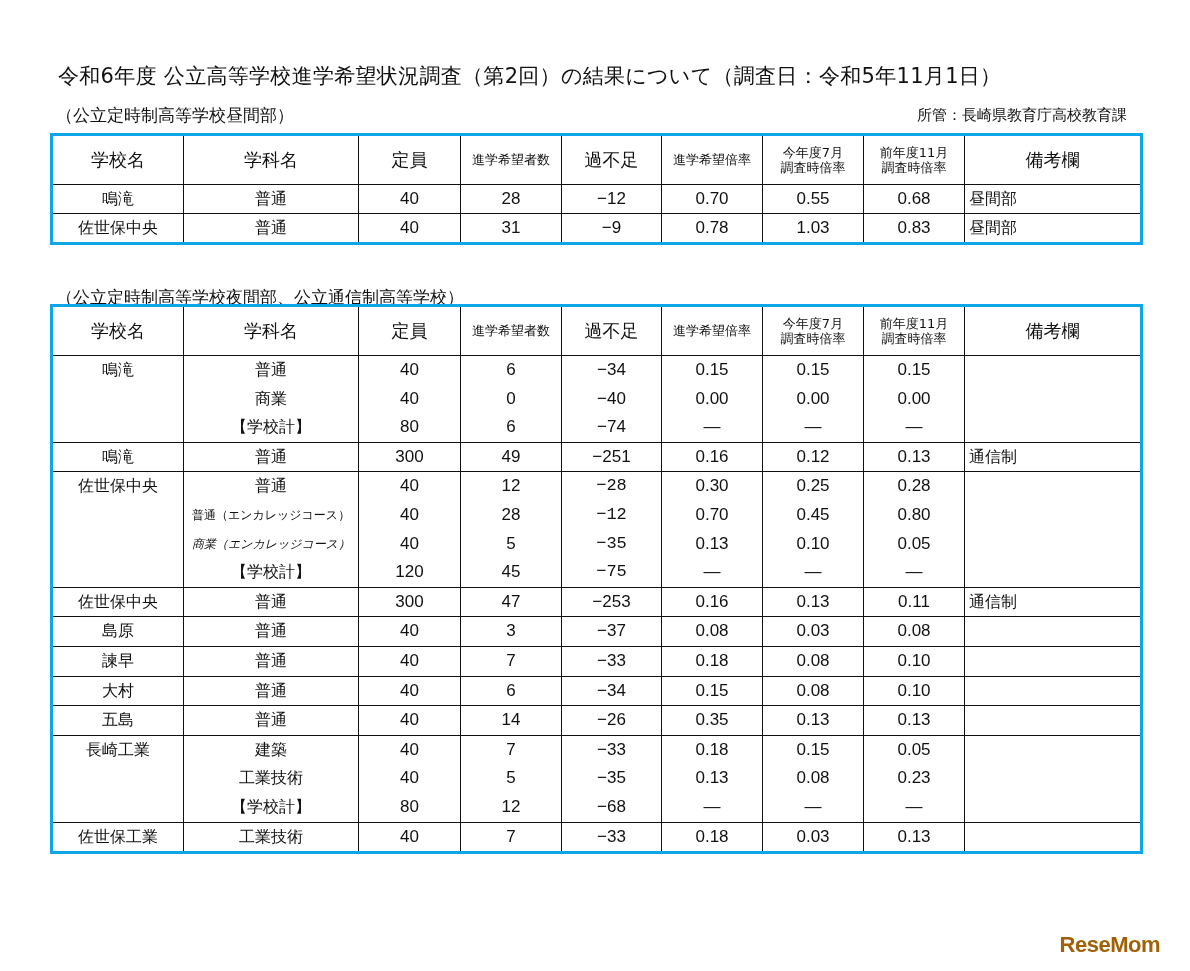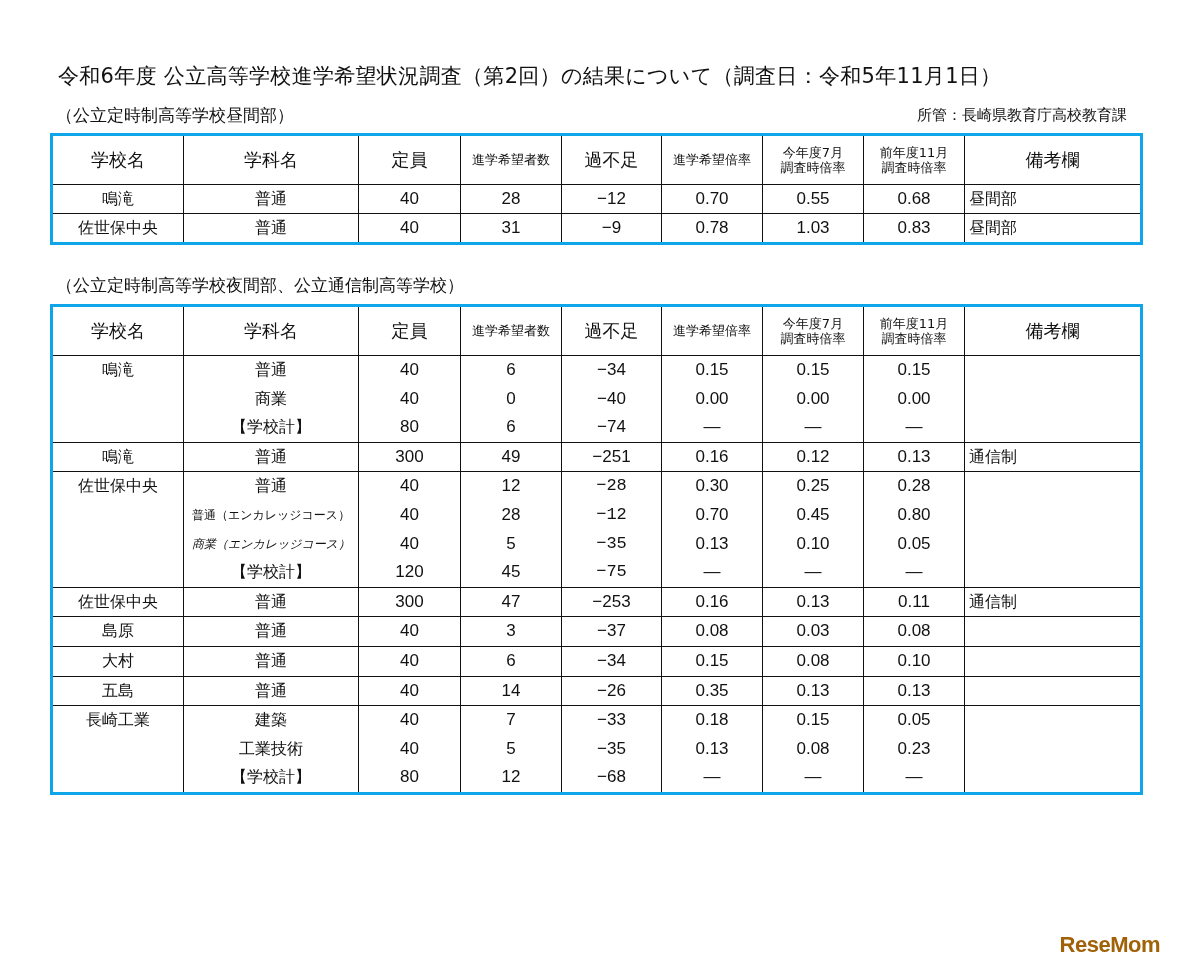--- a/index.html
+++ b/index.html
@@ -70,21 +70,21 @@
         <td class="num">31</td>
         <td class="num">−9</td>
         <td class="num">0.78</td>
         <td class="num">1.03</td>
         <td class="num">0.83</td>
         <td class="note">昼間部</td>
       </tr>
     </tbody>
 </table>
 
-<div class="sub" style="left:56px;top:274px;">（公立定時制高等学校夜間部、公立通信制高等学校）</div>
+<div class="sub" style="left:56px;top:286px;">（公立定時制高等学校夜間部、公立通信制高等学校）</div>
 
 <table class="t" id="t2" style="top:304px;">
   <colgroup>
     <col style="width:132px">
       <col style="width:175px">
       <col style="width:102px">
       <col style="width:101px">
       <col style="width:100px">
       <col style="width:101px">
       <col style="width:101px">
@@ -280,20 +280,49 @@
         </td>
         <td class="stack num" style="vertical-align: top;">
           <div>0.08</div>
         </td>
         <td class="note" style="vertical-align: top;">
           <div style="height: 28.6px; line-height: 28.6px;"></div>
         </td>
       </tr>
       <tr>
         <td class="school">
+          <div style="height: 28.6px; line-height: 28.6px;">諫早</div>
+        </td>
+        <td class="stack" style="vertical-align: top;">
+          <div>普通</div>
+        </td>
+        <td class="stack num" style="vertical-align: top;">
+          <div>40</div>
+        </td>
+        <td class="stack num" style="vertical-align: top;">
+          <div>7</div>
+        </td>
+        <td class="stack num" style="vertical-align: top;">
+          <div>−33</div>
+        </td>
+        <td class="stack num" style="vertical-align: top;">
+          <div>0.18</div>
+        </td>
+        <td class="stack num" style="vertical-align: top;">
+          <div>0.08</div>
+        </td>
+        <td class="stack num" style="vertical-align: top;">
+          <div>0.10</div>
+        </td>
+        <td class="note" style="vertical-align: top;">
+          <div style="height: 28.6px; line-height: 28.6px;"></div>
+        </td>
+      </tr>
+      <tr>
+        <td class="school">
           <div style="height: 28.6px; line-height: 28.6px;">大村</div>
         </td>
         <td class="stack" style="vertical-align: top;">
           <div>普通</div>
         </td>
         <td class="stack num" style="vertical-align: top;">
           <div>40</div>
         </td>
         <td class="stack num" style="vertical-align: top;">
           <div>6</div>
@@ -379,16 +408,45 @@
         </td>
         <td class="stack num" style="vertical-align: top;">
           <div>0.05</div>
           <div>0.23</div>
           <div>—</div>
         </td>
         <td class="note" style="vertical-align: top;">
           <div style="height: 28.6px; line-height: 28.6px;"></div>
         </td>
       </tr>
+      <tr>
+        <td class="school">
+          <div style="height: 28.6px; line-height: 28.6px;">佐世保工業</div>
+        </td>
+        <td class="stack" style="vertical-align: top;">
+          <div>工業技術</div>
+        </td>
+        <td class="stack num" style="vertical-align: top;">
+          <div>40</div>
+        </td>
+        <td class="stack num" style="vertical-align: top;">
+          <div>7</div>
+        </td>
+        <td class="stack num" style="vertical-align: top;">
+          <div>−33</div>
+        </td>
+        <td class="stack num" style="vertical-align: top;">
+          <div>0.18</div>
+        </td>
+        <td class="stack num" style="vertical-align: top;">
+          <div>0.03</div>
+        </td>
+        <td class="stack num" style="vertical-align: top;">
+          <div>0.13</div>
+        </td>
+        <td class="note" style="vertical-align: top;">
+          <div style="height: 28.6px; line-height: 28.6px;"></div>
+        </td>
+      </tr>
     </tbody>
 </table>
 
 <div class="logo">ReseMom</div>
 
 </body></html>

